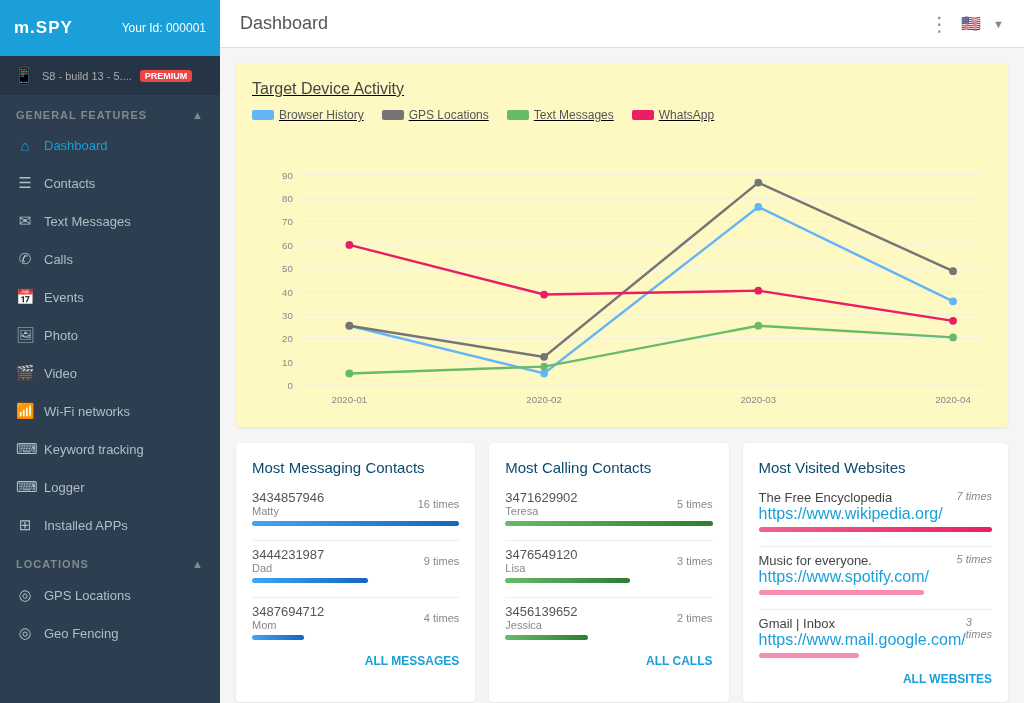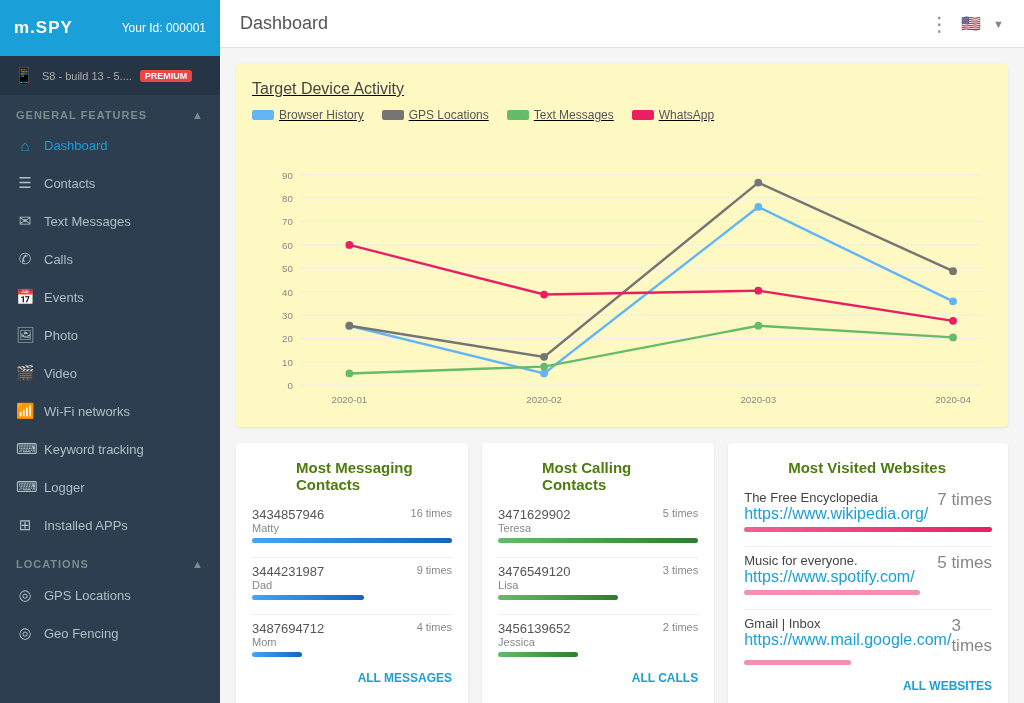--- a/index.html
+++ b/index.html
@@ -29,36 +29,36 @@
     .chart-legend { display: flex; gap: 18px; margin-bottom: 26px; align-items: center; flex-wrap: wrap; }
     .legend-item { display: flex; align-items: center; gap: 5px; font-size: 12px; color: #555; }
     .legend-dot { width: 22px; height: 10px; border-radius: 2px; }
 
     
     .chart-svg-wrap { width: 100%; }
 
     
     .dashboard-row { display: flex; gap: 14px; margin-bottom: 16px; }
     .card { background: white; border-radius: 4px; padding: 16px; box-shadow: 0 1px 3px rgba(0,0,0,0.08); flex: 1; }
-    .card-title { font-size: 15px; color: #4d7c0f; font-weight: 700; margin-bottom: 14px; margin-left: 44px; }
+    .card-title { font-size: 15px; color: #0c4a6e; font-weight: 400; margin-bottom: 14px; }
 
     
     .contact-item { margin-bottom: 14px; }
-    .contact-row { display: flex; justify-content: space-between; align-items: flex-start; }
+    .contact-row { display: flex; justify-content: space-between; align-items: center; }
     .contact-name { font-size: 13px; color: #555; font-weight: 500; }
     .contact-sub { font-size: 11px; color: #888; }
     .contact-times { font-size: 11px; color: #888; }
     .progress-bar { height: 5px; border-radius: 3px; margin-top: 4px; }
 
     
     .website-item { margin-bottom: 14px; }
     .website-title { font-size: 13px; color: #444; font-weight: 500; }
     .website-url { font-size: 16px; color: #1a9fd8; }
     .website-row { display: flex; justify-content: space-between; }
-    .website-times { font-size: 17px; color: #888; }
+    .website-times { font-size: 11px; color: #888; font-style: italic; }
 
     .card-link { color: #1a9fd8; font-size: 12px; font-weight: 600; text-align: right; display: block; margin-top: 6px; cursor: pointer; }
 
     
     .locations-card { background: white; border-radius: 4px; padding: 16px; box-shadow: 0 1px 3px rgba(0,0,0,0.08); }
     .locations-title { font-size: 16px; color: #444; font-weight: 500; margin-bottom: 10px; }
 
     
     .bar-pink { background: linear-gradient(to right, #f06292, #e91e63); }
     .bar-blue { background: linear-gradient(to right, #42a5f5, #1565c0); }

